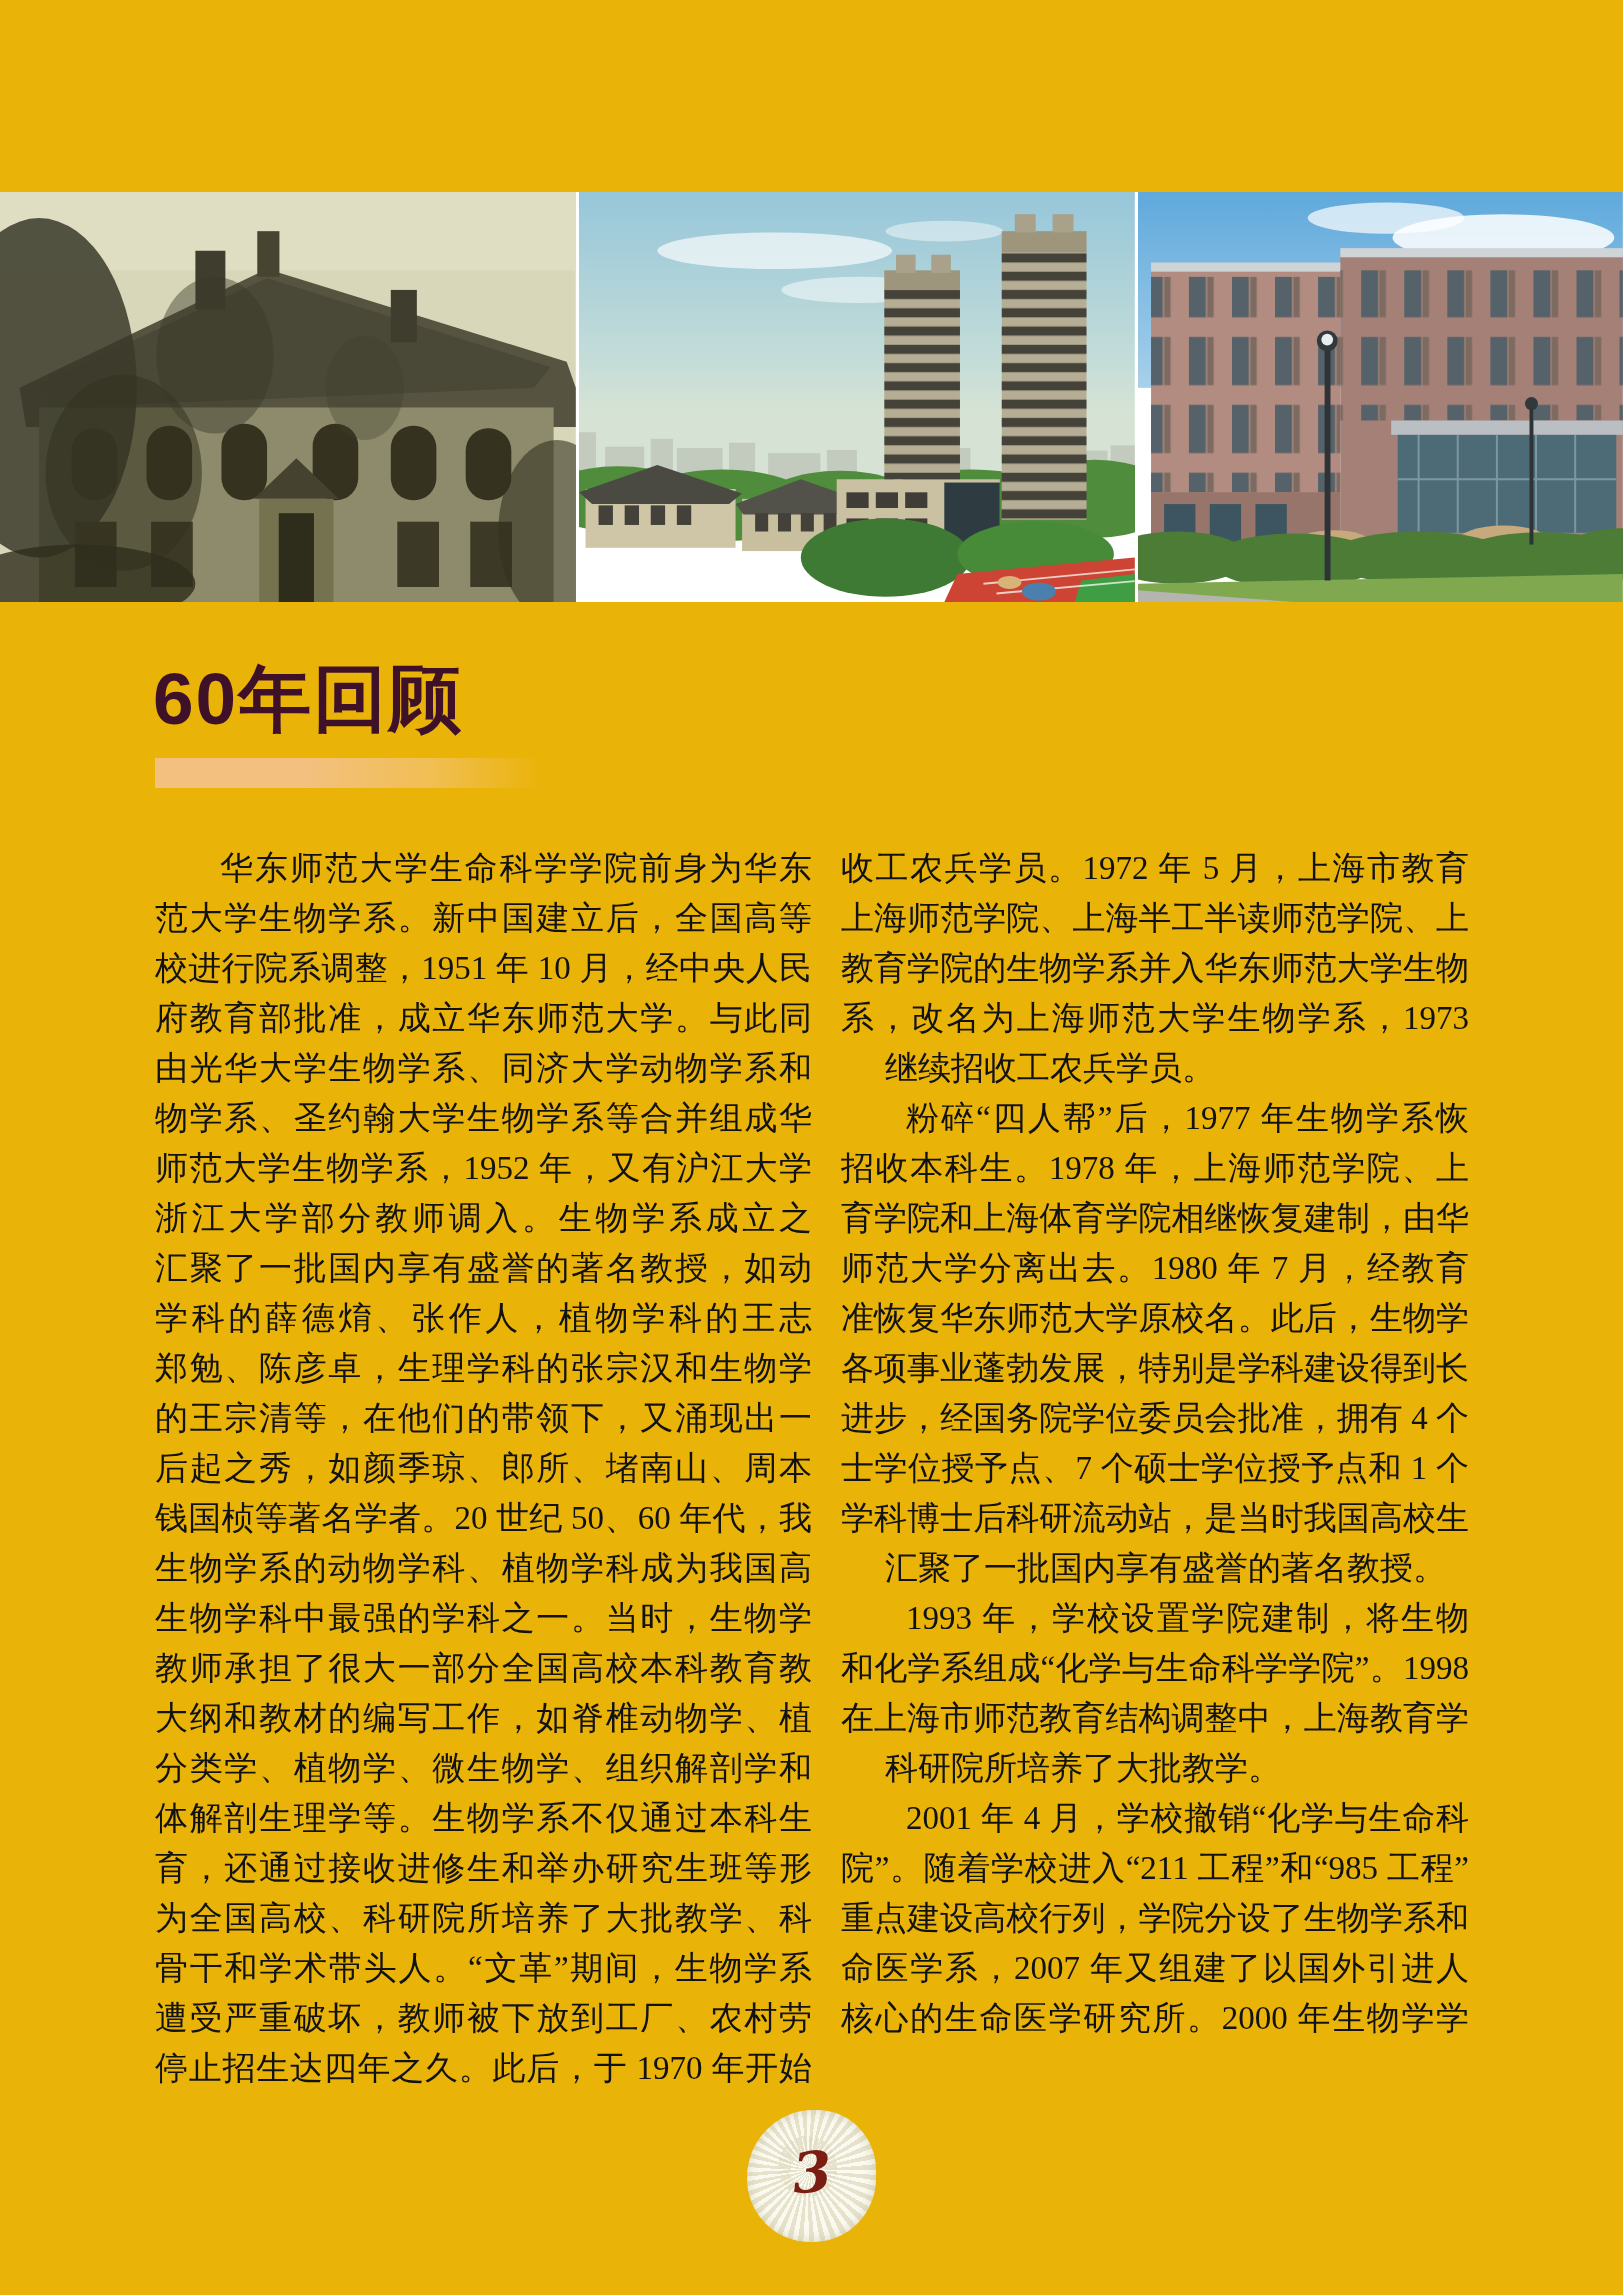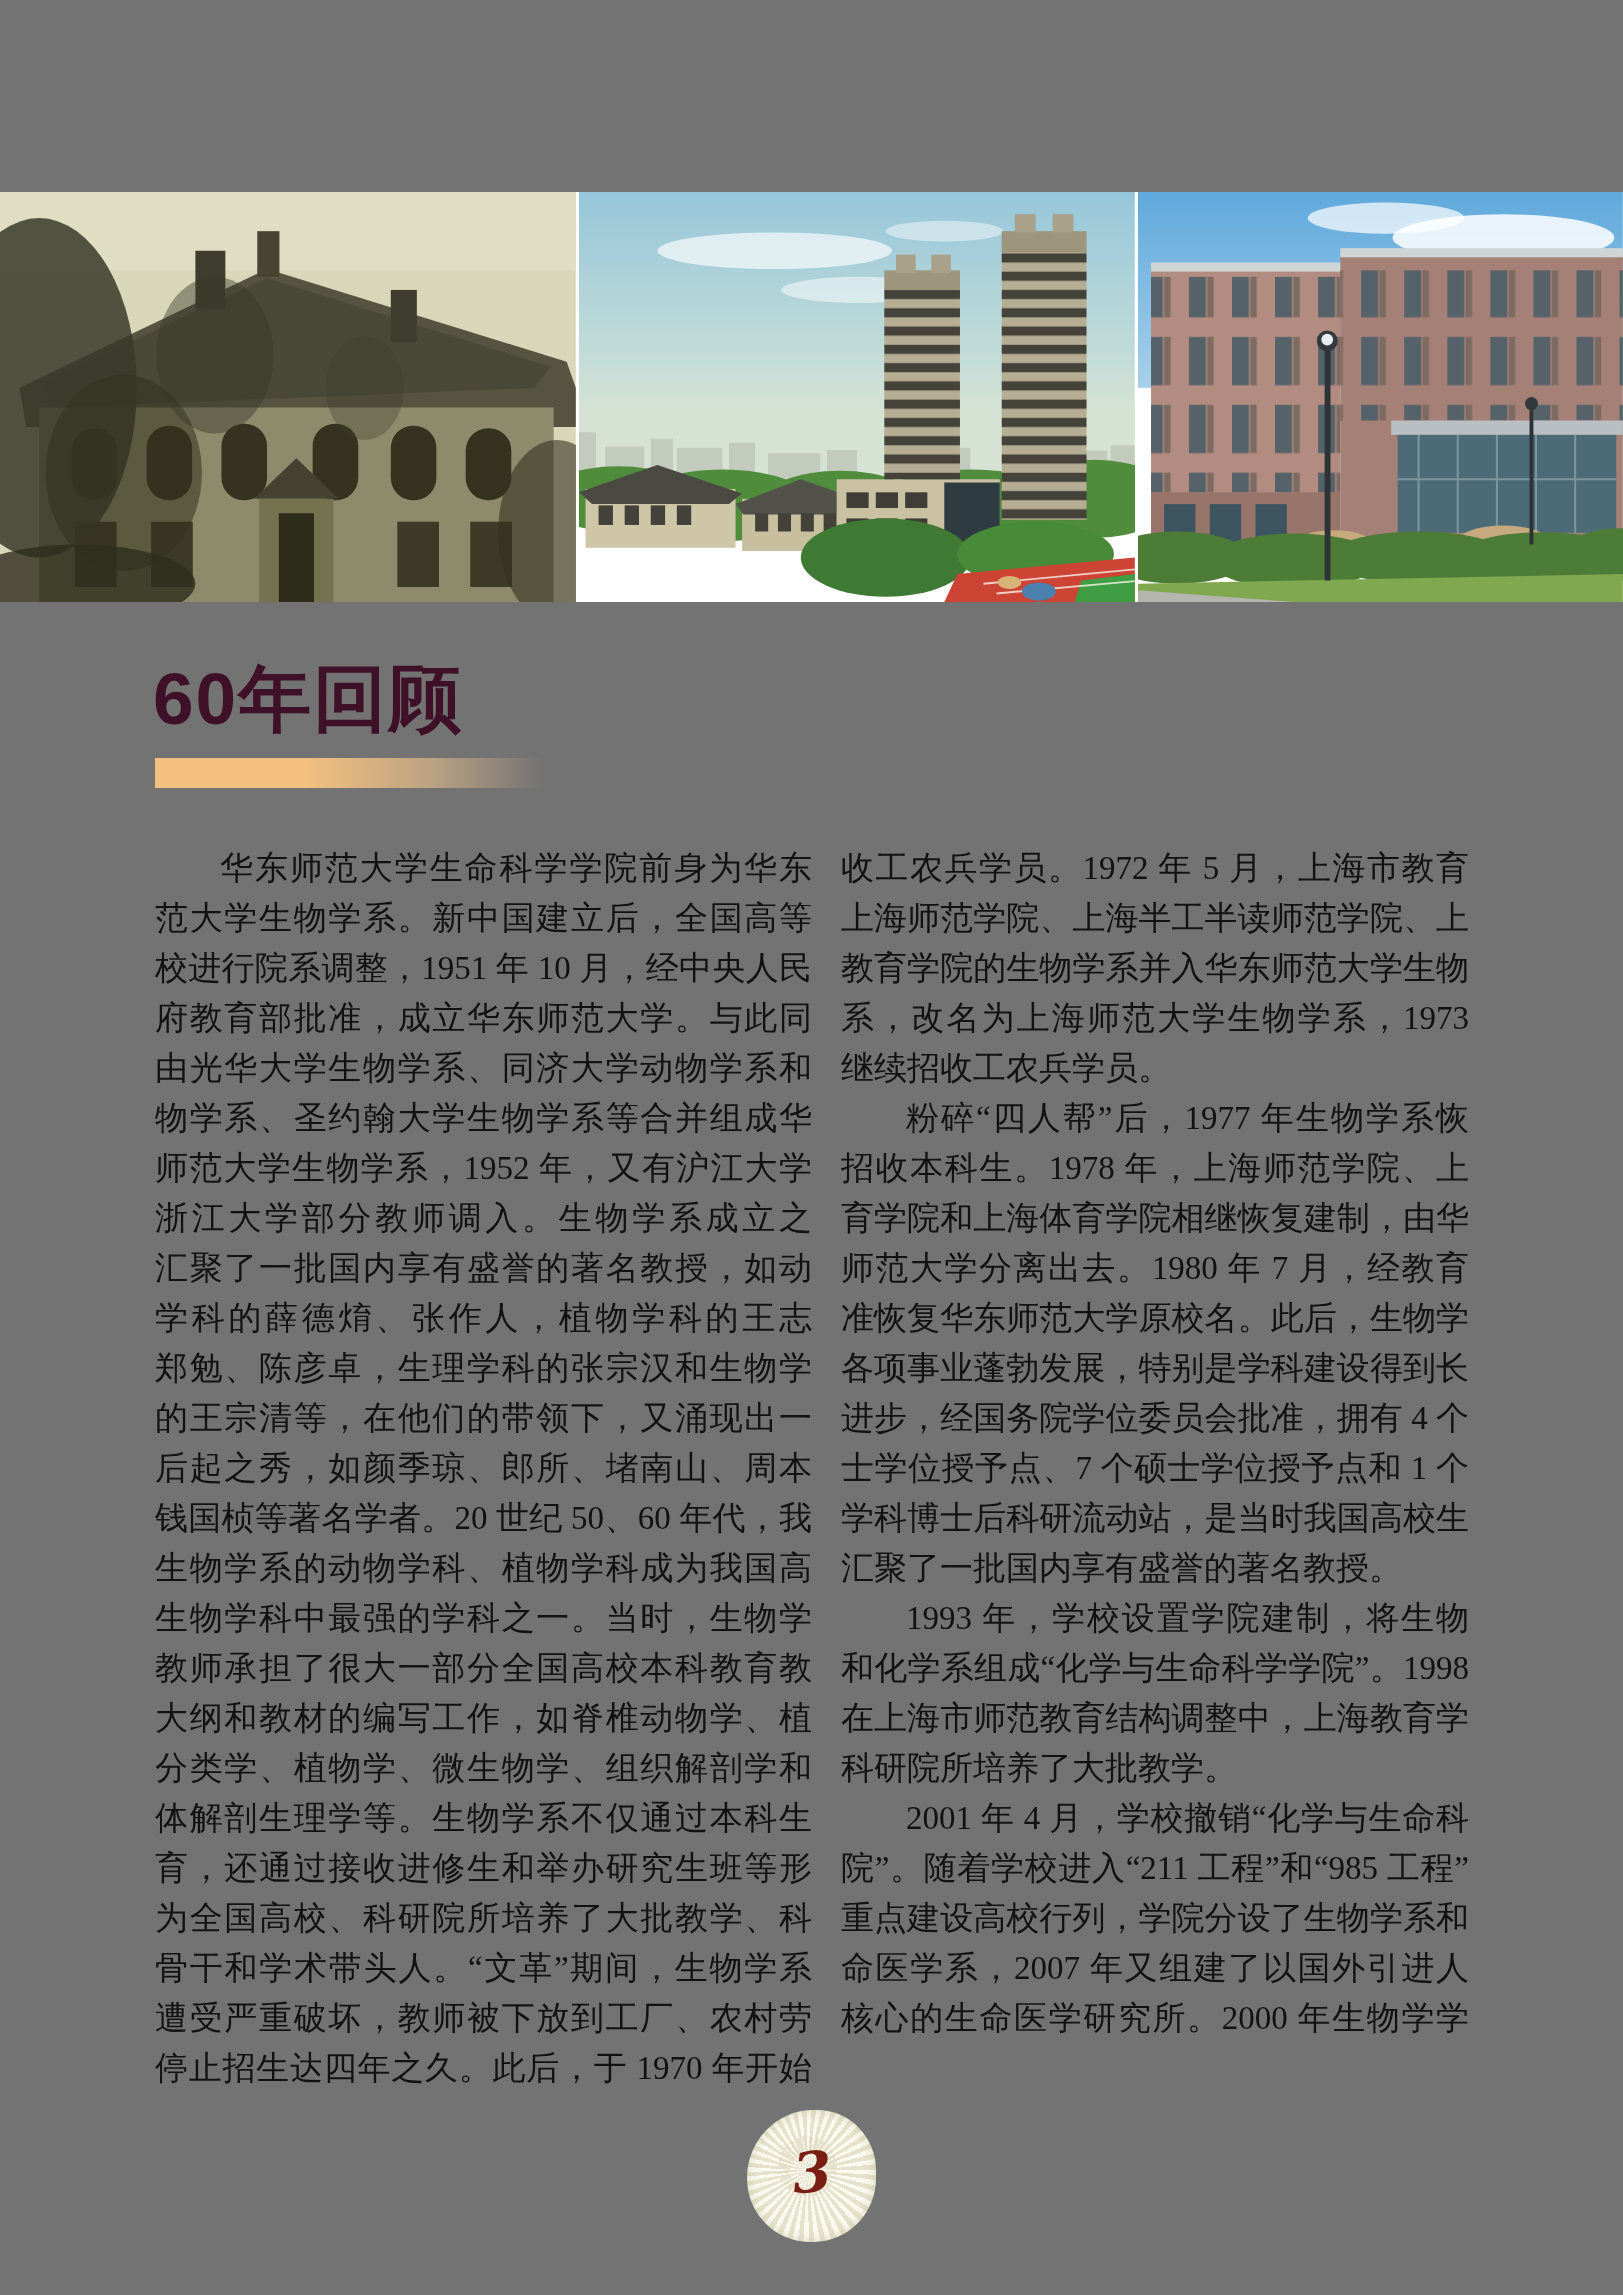--- a/index.html
+++ b/index.html
@@ -1,19 +1,19 @@
 <!DOCTYPE html>
 <html style="font-size:10.4px"><head>
 <meta charset="utf-8">
 <style>
   html,body{margin:0;padding:0;background:#ffffff;}
   .page{
     position:relative;
     width:1623px;height:2295px;
-    background:#737373;
+    background:#eab308;
     overflow:hidden;
     font-family:"Liberation Serif","DejaVu Serif",serif;
     color:var(--body-text,#111);
   }
 
   
   .photo-strip{
     position:absolute;left:0;top:192px;width:1623px;height:410px;
     display:flex;gap:3.3px;background:#ffffff;
   }
@@ -45,21 +45,21 @@
   .line{
     height:50px;line-height:50px;
     font-size:33px;
     text-align:justify;text-align-last:justify;
     text-justify:inter-character;
     color:var(--body-text,#111);
     white-space:normal;
     overflow:hidden;
   }
   .line.indent{padding-left:65px;}
-  .line.end{text-align-last:left;}
+  .line.end{text-align-last:left;margin-left:44px;}
 
   
   .shell{
     position:absolute;left:747px;top:2110px;width:129px;height:132px;
     border-radius:53% 47% 50% 50%;
     background:
       radial-gradient(circle at 47% 46%, #fcfbf1 0 17%, rgba(252,251,241,0) 18%),
       repeating-conic-gradient(from 8deg at 47% 46%, #fbfaf0 0deg 4.5deg, #e6e2cb 4.5deg 9deg);
     box-shadow:inset 0 0 11.7px rgba(190,185,150,0.55);
   }

